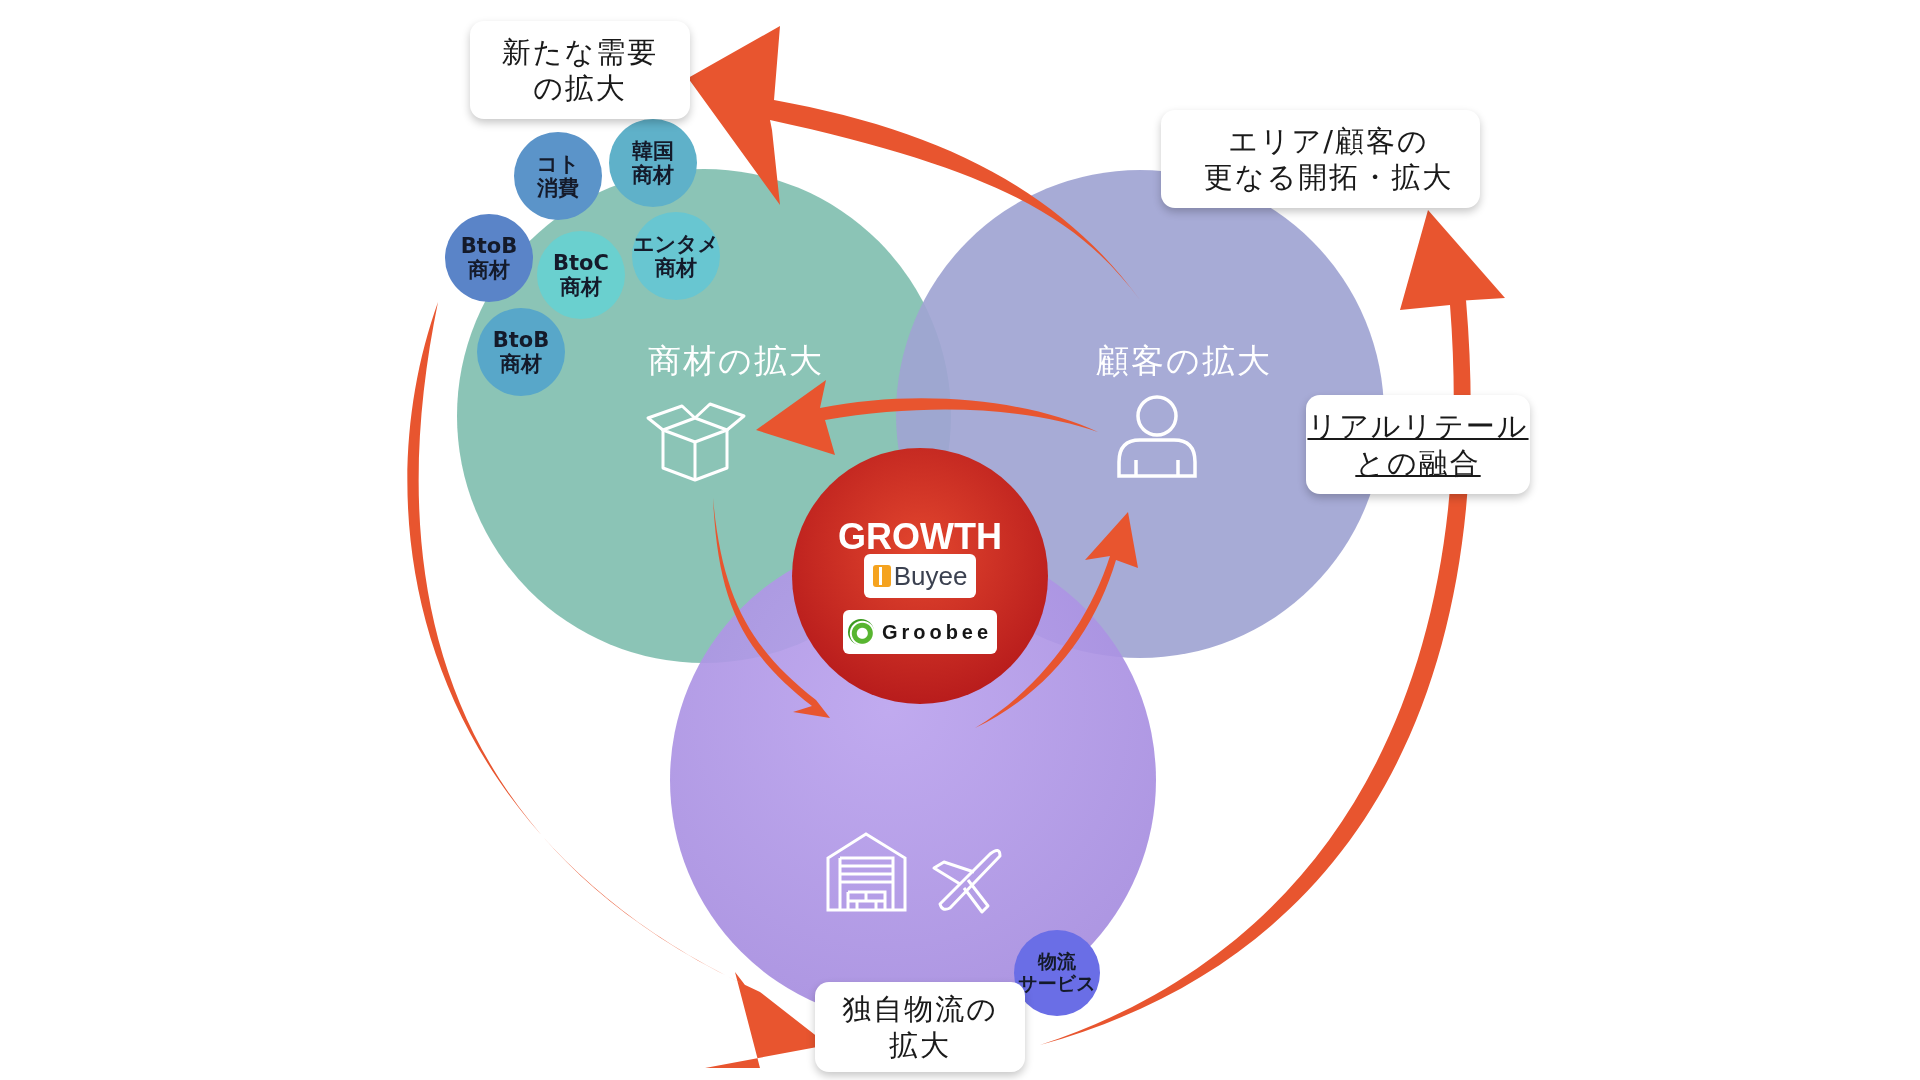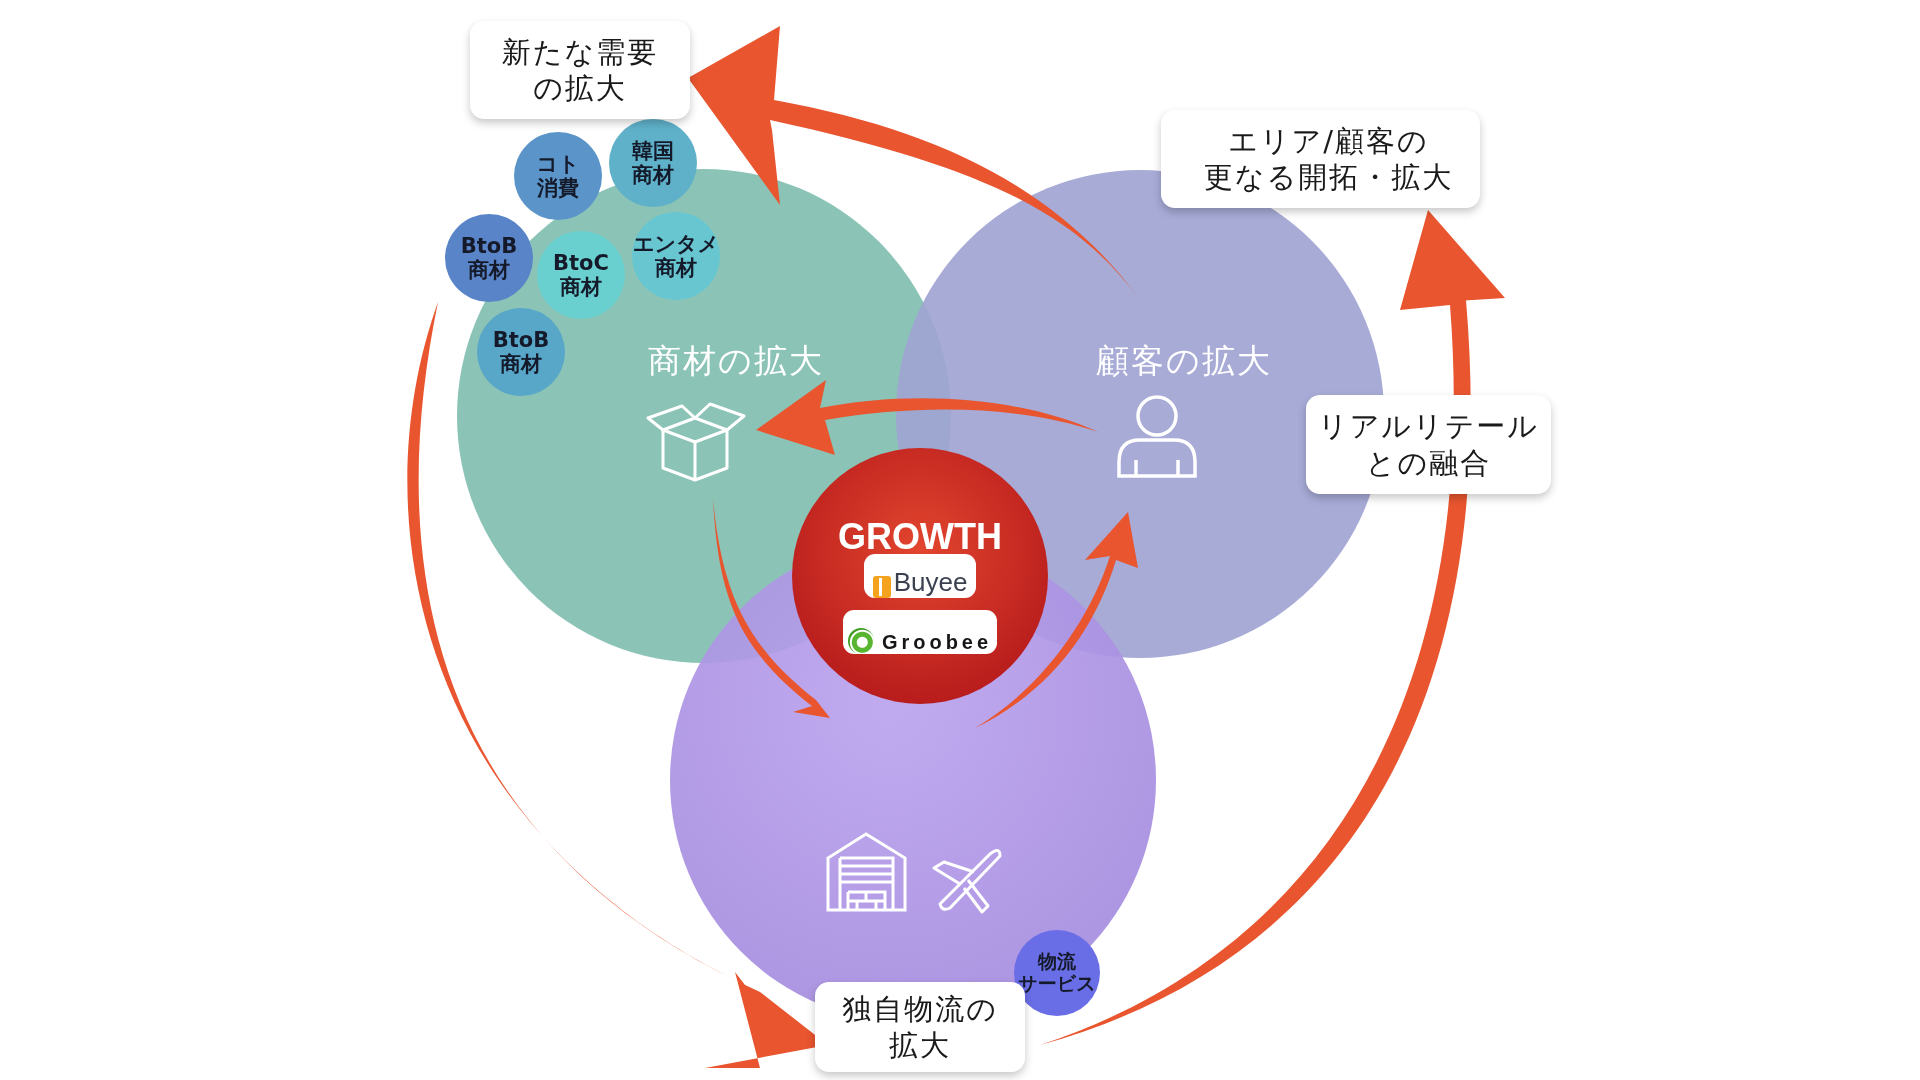--- a/index.html
+++ b/index.html
@@ -11,21 +11,21 @@
                letter-spacing: 2px; white-space: nowrap; transform: translateX(-50%); line-height: 1.3; margin-left: 32px; }
   .callout { position: absolute; background: #ffffff; border-radius: 14px;
              box-shadow: 0 4px 8px rgba(0,0,0,0.22); color: #1a1a1a; font-size: 29px;
              text-align: center; line-height: 1.25; display: flex; align-items: center;
              justify-content: center; letter-spacing: 2px; white-space: pre-line; }
   .bubble { position: absolute; border-radius: 50%; display: flex; align-items: center;
             justify-content: center; text-align: center; color: #141a2a; font-size: 21px;
             line-height: 1.15; font-weight: bold; white-space: pre-line; transform: translate(-50%,-50%); }
   .growth { position: absolute; left: 920px; top: 516px; transform: translateX(-50%);
             color: #ffffff; font-family: "Liberation Sans", sans-serif; font-weight: bold; font-size: 36px; }
-  .logo { position: absolute; background: #ffffff; border-radius: 11px; display: flex; align-items: flex-end;
+  .logo { position: absolute; background: #ffffff; border-radius: 6px; display: flex; align-items: center;
           justify-content: center; transform: translateX(-50%); }
   .logo-buyee { left: 920px; top: 554px; width: 112px; height: 44px; font-family: "Liberation Sans", sans-serif;
                 font-size: 26px; color: #3b4150; }
   .logo-groobee { left: 920px; top: 610px; width: 154px; height: 44px; font-family: "Liberation Sans", sans-serif;
                   font-size: 20px; font-weight: bold; color: #161616; letter-spacing: 4px; }
   .buyee-mark { display: inline-block; width: 18px; height: 22px; background: #f5a31f; border-radius: 3px; margin-right: 3px; position: relative; }
   .buyee-mark::after { content: ""; position: absolute; left: 6px; top: 2px; width: 3px; height: 18px; background: #ffffff; }
   .groobee-mark { display: inline-block; width: 26px; height: 26px; border-radius: 50%;
                   background: radial-gradient(circle at 55% 55%, #ffffff 0 5px, #58b530 6px 10px, #ffffff 11px 12px, #3c9a1f 13px); margin-right: 8px; }
 </style>
@@ -105,21 +105,21 @@
   </div>
   <div class="logo logo-groobee">
     <span class="groobee-mark"></span>
     <span>Groobee</span>
   </div>
 
   <div class="callout" style="left:451px; top:21px; width:220px; height:98px;margin-left:19px;">新たな需要
 の拡大</div>
   <div class="callout" style="left:1161px; top:110px; width:303px; height:98px;padding-left:16px;">エリア/顧客の
 更なる開拓・拡大</div>
-  <div class="callout" style="left:1306px; top:395px; width:245px; height:99px;">リアルリテール
+  <div class="callout" style="left:1306px; top:395px; width:224px; height:99px;text-decoration:underline;">リアルリテール
 との融合</div>
   <div class="callout" style="left:815px; top:982px; width:210px; height:90px;">独自物流の
 拡大</div>
 
   <div class="bubble" style="left:558px; top:176px;">コト
 消費</div>
   <div class="bubble" style="left:653px; top:163px;">韓国
 商材</div>
   <div class="bubble" style="left:489px; top:258px;">BtoB
 商材</div>

